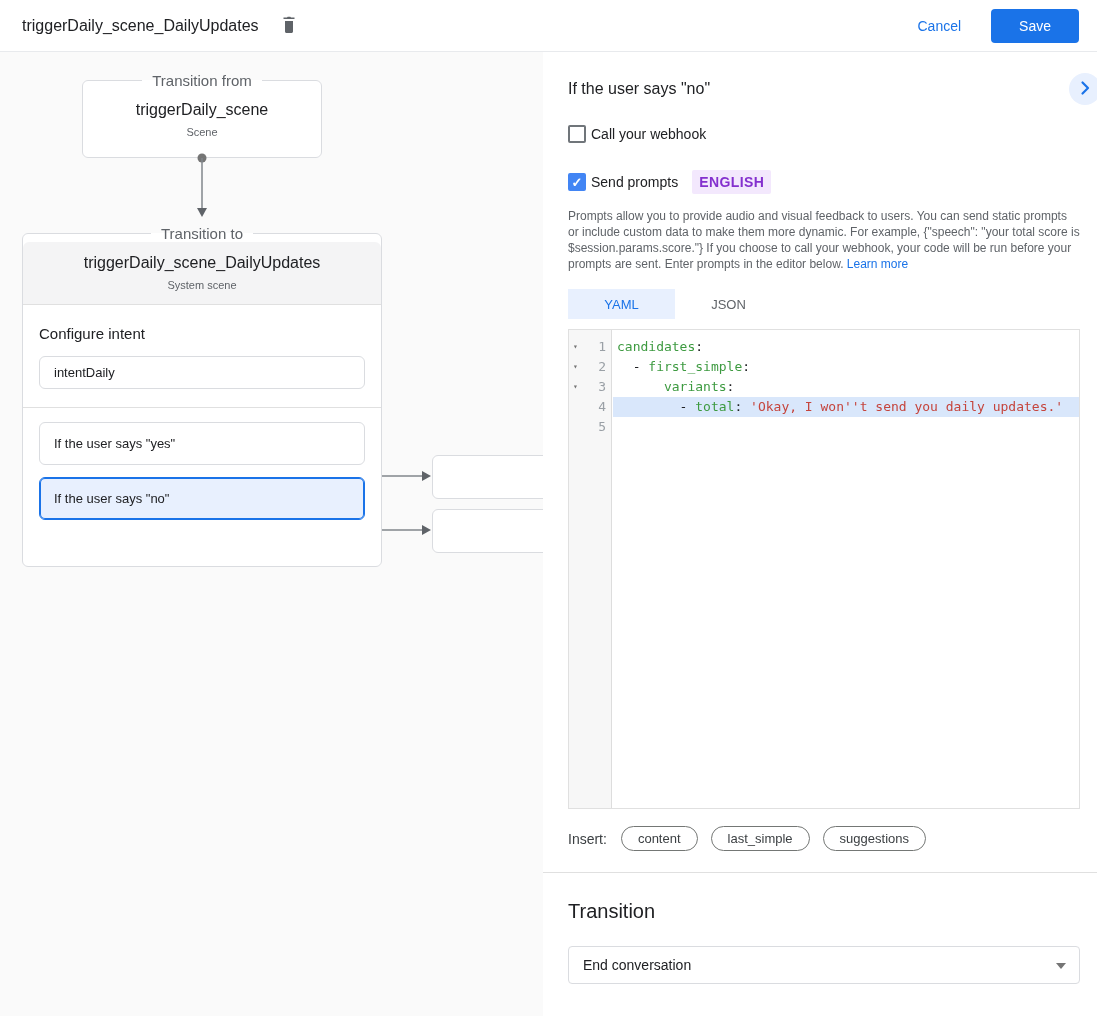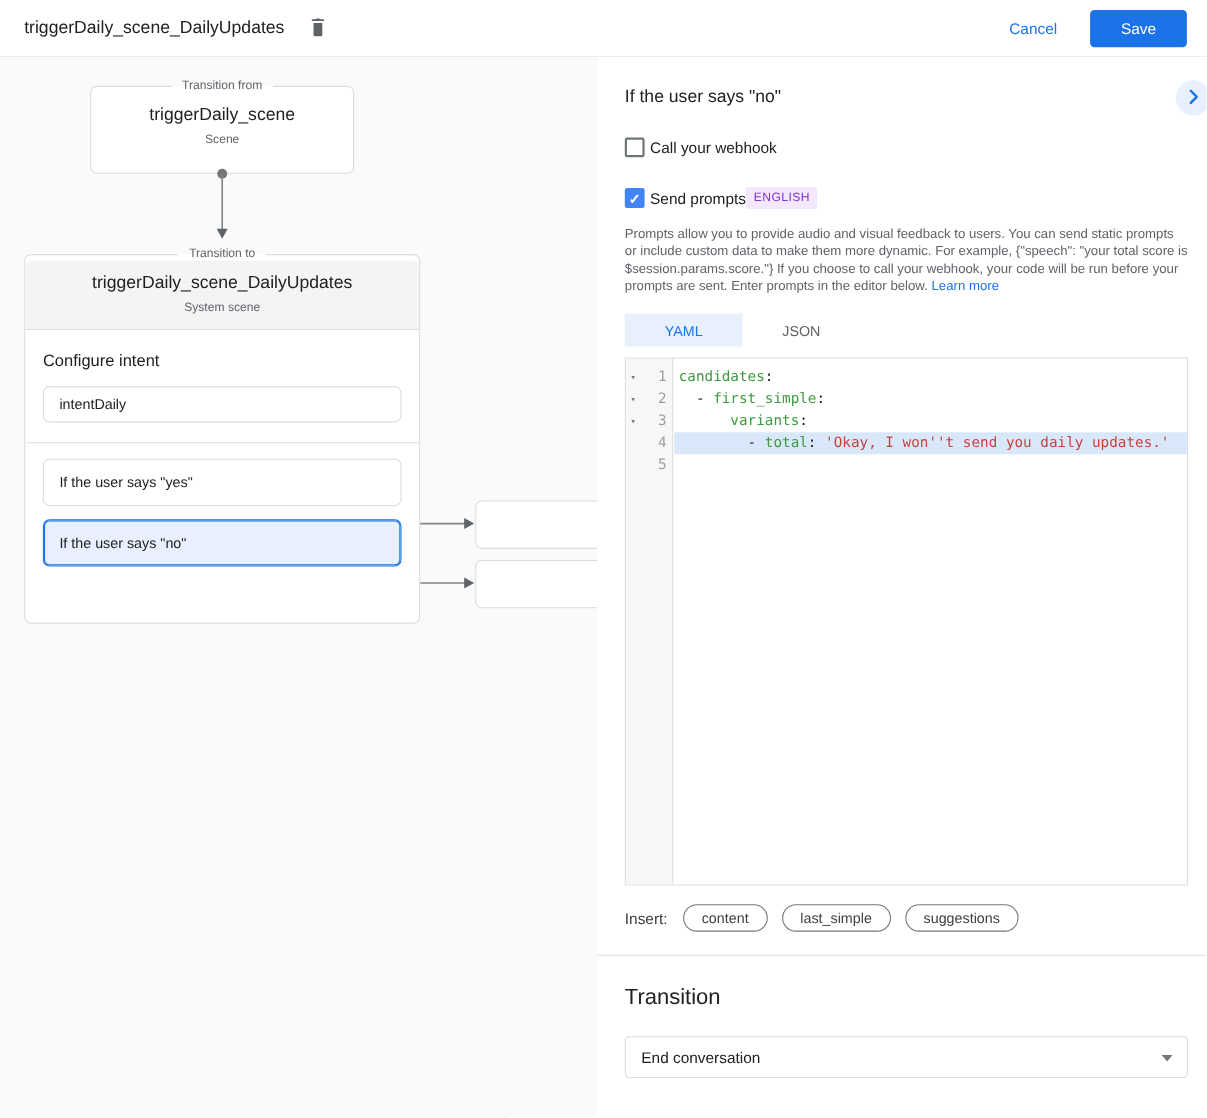--- a/index.html
+++ b/index.html
@@ -16,21 +16,21 @@
   .cancel-btn { background:none; border:none; color:#1a73e8; font-size:14px; font-weight:500;
                 font-family:"Liberation Sans", sans-serif; padding:8px 12px; cursor:pointer; }
   .save-btn { background:#1a73e8; border:none; color:#fff; font-size:14px; font-weight:500;
               font-family:"Liberation Sans", sans-serif; padding:9px 28px; border-radius:4px; margin-left:18px; cursor:pointer; }
 
   .body-row { display:flex; height:964px; }
 
   
   .canvas { position:relative; width:543px; height:964px; background:#fafafa; overflow:hidden; flex:none; }
   fieldset { border:1px solid #dadce0; border-radius:6px; background:#fff; }
-  fieldset legend { font-size:11px; color:#5f6368; text-align:center; padding:0 10px; margin:0 auto; }
+  fieldset legend { font-size:15px; color:#5f6368; text-align:center; padding:0 10px; margin:0 auto; }
   .from-box { position:absolute; left:82px; top:20px; width:240px; height:86px; }
   .from-box-inner { padding:12px 8px 8px; text-align:center; }
   .scene-title { font-size:16px; color:#202124; }
   .scene-sub { font-size:11px; color:#5f6368; margin-top:7px; }
 
   .to-box { position:absolute; left:22px; top:173px; width:360px; height:342px; padding:0; overflow:hidden; }
   .to-box-header { background:#f4f4f5; border-bottom:1px solid #e0e0e0; text-align:center; padding:14px 10px 13px; margin-top:-2px; }
   .to-section { padding:14px 16px 18px; }
   .section-label { font-size:15px; color:#202124; margin:6px 0 14px 0; }
   .intent-input { border:1px solid #dadce0; border-radius:6px; height:33px; display:flex; align-items:center;
@@ -48,22 +48,22 @@
   .panel { position:relative; flex:1; background:#fff; padding:28px 17px 0 25px; }
   .panel-title-row { position:relative; display:flex; align-items:center; }
   .panel-title { font-size:16px; color:#202124; }
   .expand-btn { position:absolute; right:-21px; top:-7px; width:32px; height:32px; border-radius:50%;
                 background:#e8f0fe; border:none; cursor:pointer; display:flex; align-items:center; justify-content:center; }
   .check-row { display:flex; align-items:center; margin-top:27px; }
   .checkbox { width:18px; height:18px; border:2px solid #70757a; border-radius:2px; background:#fff;
               flex:none; cursor:pointer; display:flex; align-items:center; justify-content:center; }
   .checkbox.checked { background:#4285f4; border-color:#4285f4; color:#fff; font-size:13px; font-weight:bold; line-height:1; }
   .check-label { font-size:14px; font-weight:400; color:#202124; margin-left:5px; }
-  .lang-badge { background:#f3e8fd; color:#8430ce; font-size:11px; font-weight:normal; letter-spacing:.4px;
-                padding:4px 7px; border-radius:2px; }
+  .lang-badge { background:#f3e8fd; color:#8430ce; font-size:14px; font-weight:bold; letter-spacing:.4px;
+                padding:4px 7px; border-radius:2px; margin-left:14px; }
   .panel-desc { font-size:12px; line-height:16px; color:#5f6368; margin-top:14px; max-width:516px; }
   .learn-more { color:#1a73e8; text-decoration:none; cursor:pointer; }
 
   .tabs-row { display:flex; margin-top:17px; }
   .tab { width:107px; height:30px; display:flex; align-items:center; justify-content:center;
          font-size:13px; font-weight:500; color:#5f6368; cursor:pointer; }
   .tab.active { background:#e8f0fe; color:#1a73e8; }
 
   
   .editor { position:relative; margin-top:10px; width:512px; height:480px; border:1px solid #e0e0e0;

